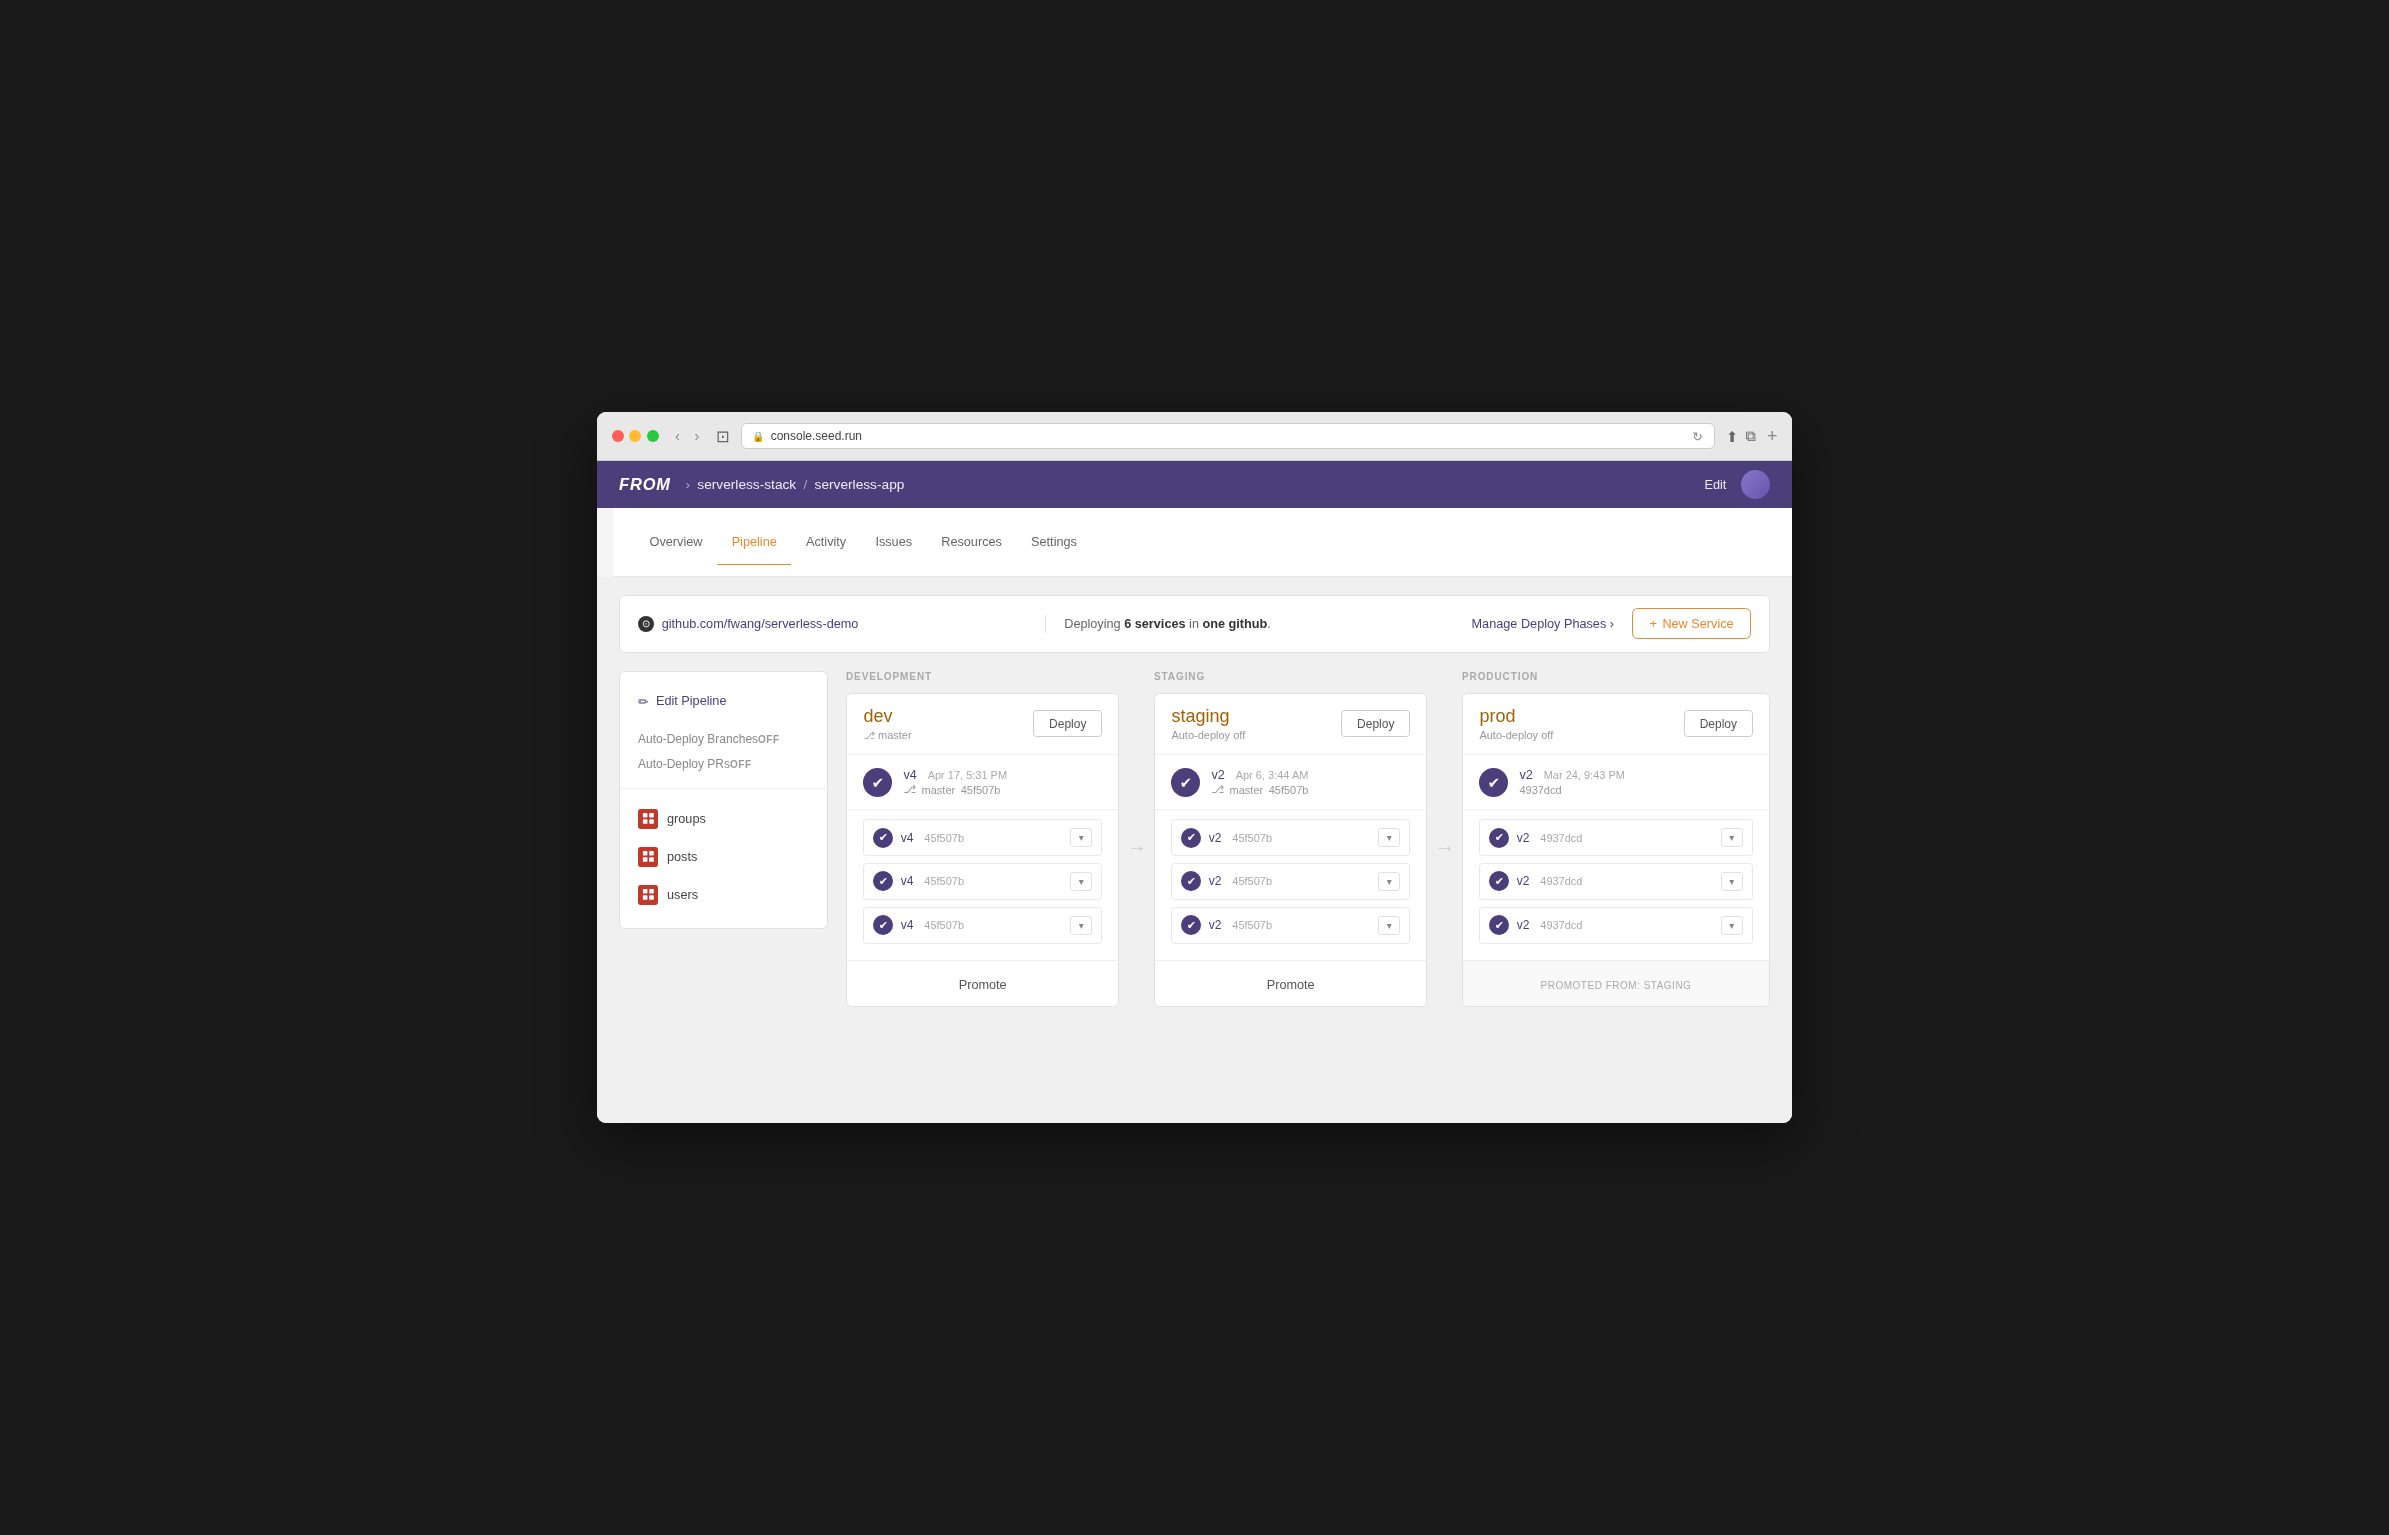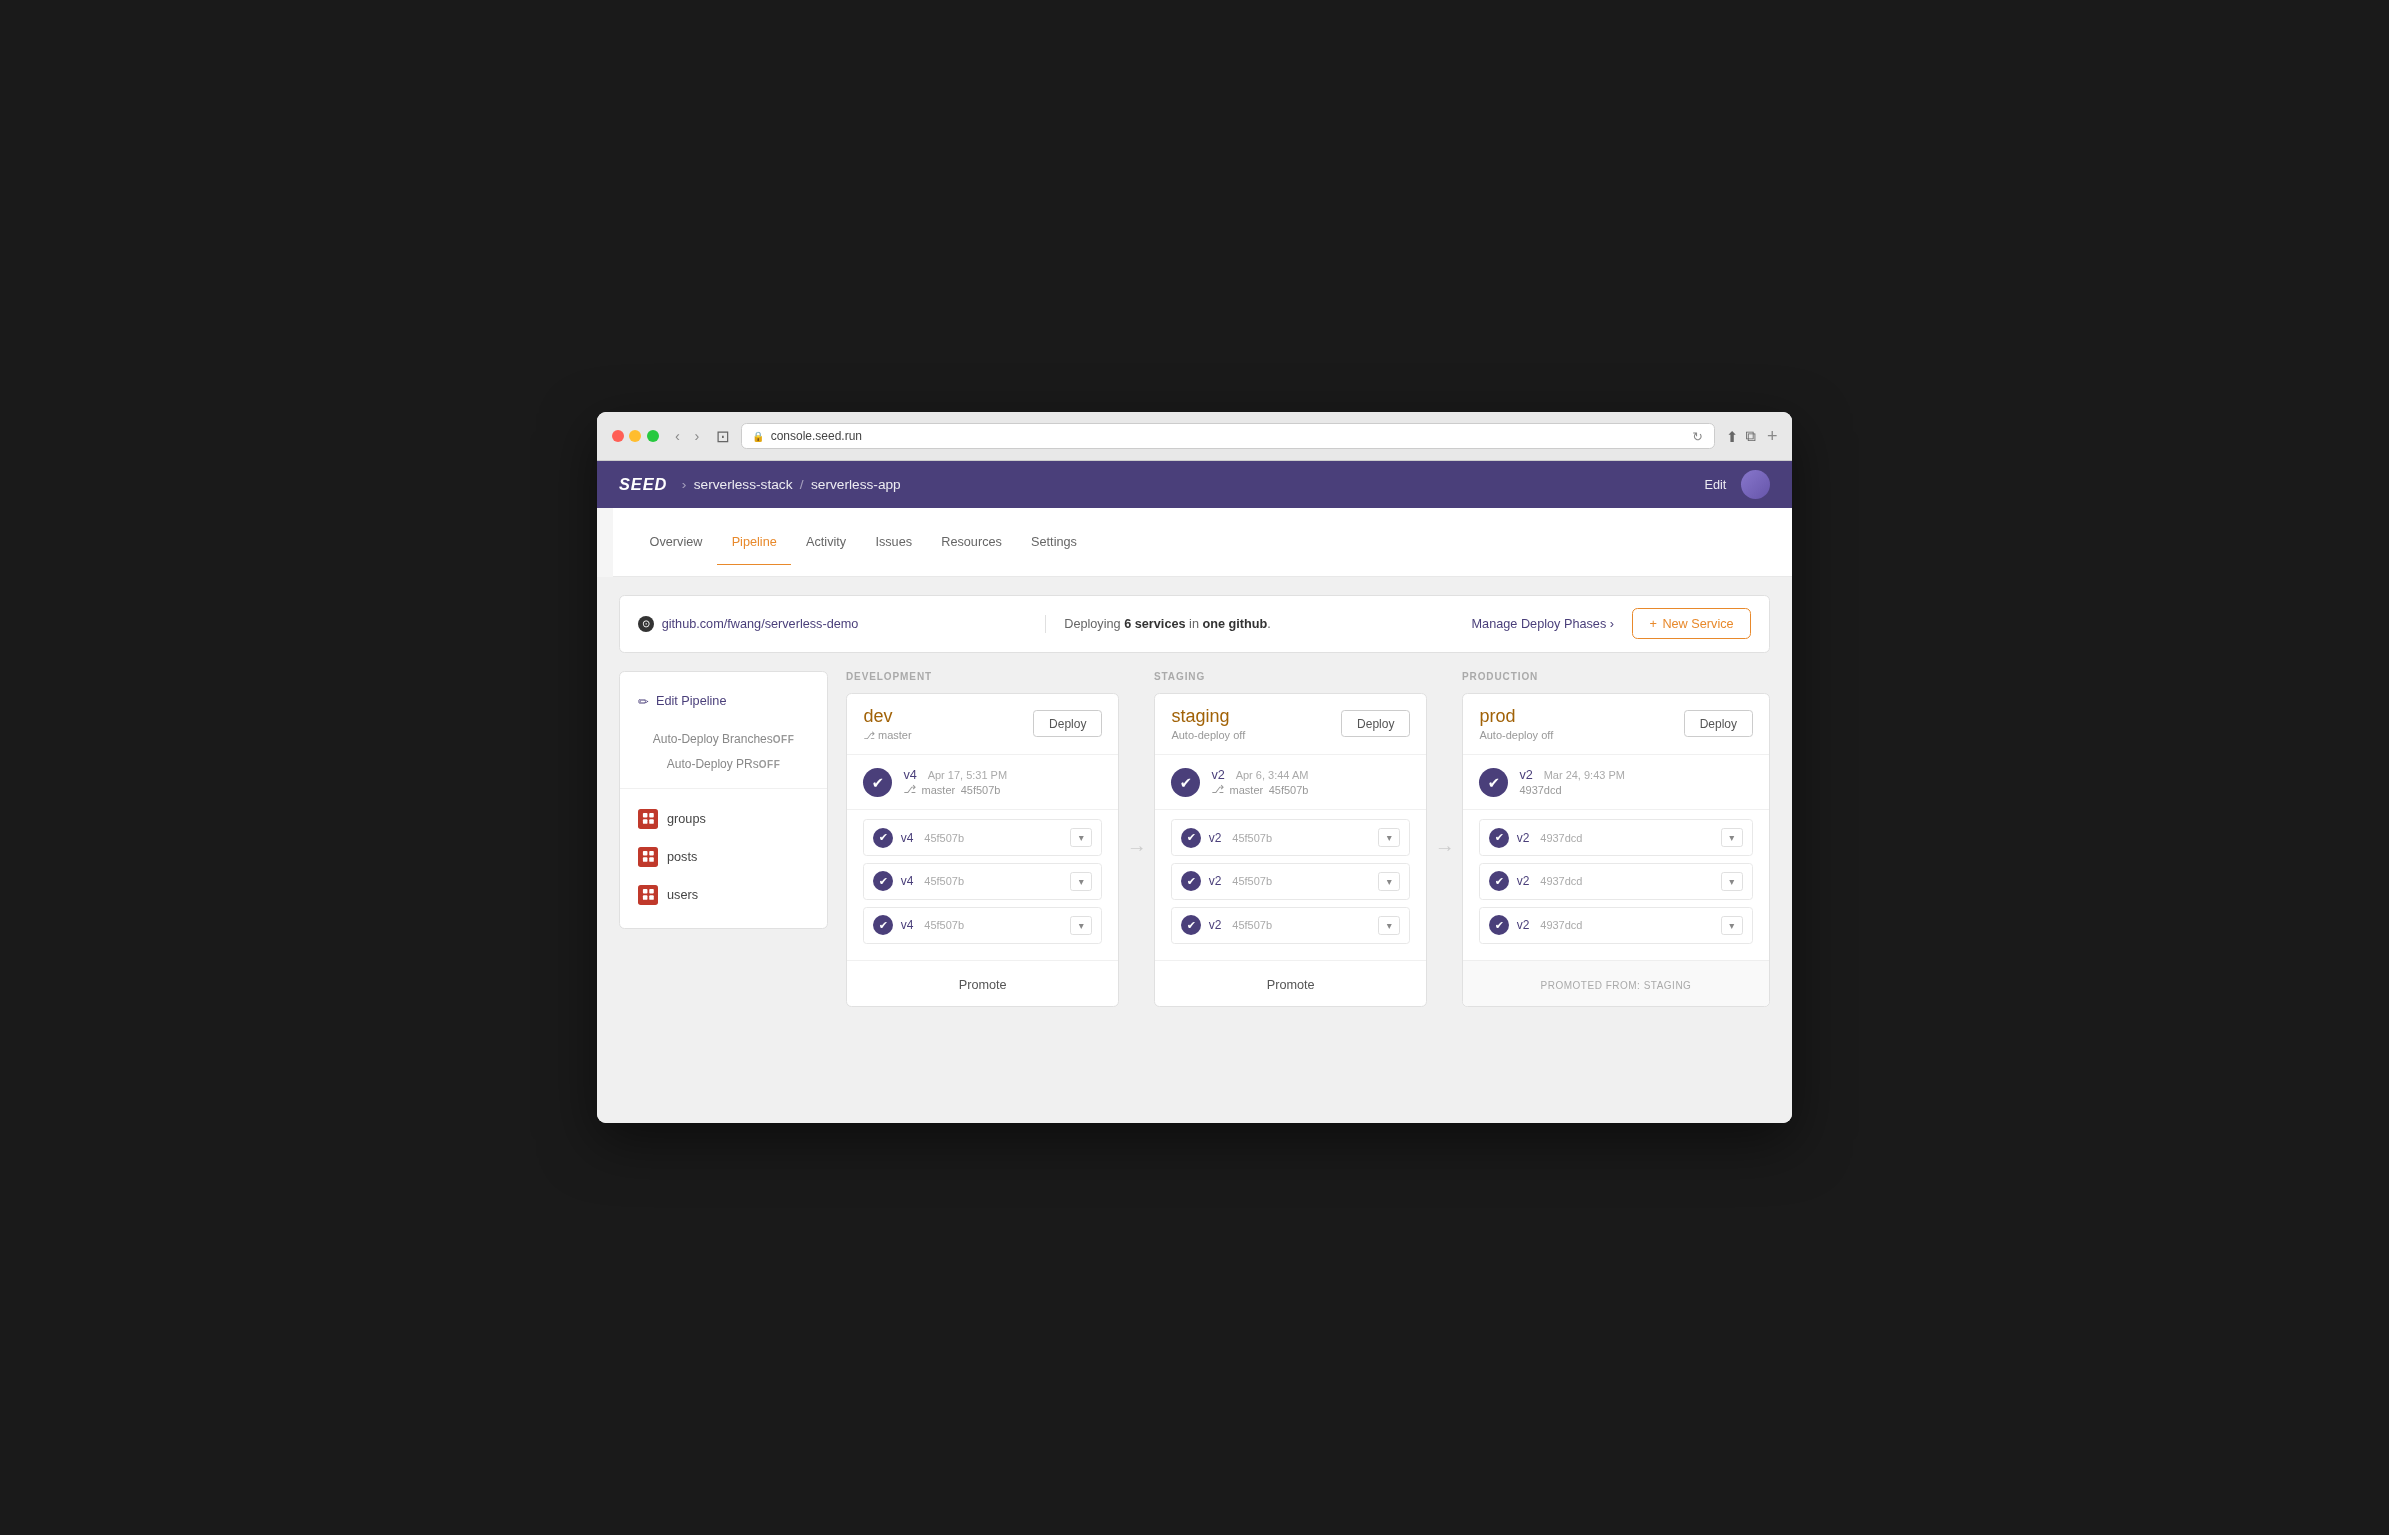--- a/index.html
+++ b/index.html
@@ -245,21 +245,21 @@
       cursor: pointer;
       background: none;
       border: none;
       width: 100%;
       text-align: left;
       margin-bottom: 11px;
     }
     .settings-row {
       display: flex;
       align-items: center;
-      justify-content: center;
+      justify-content: flex-start;
       padding: 5.5px 18px;
       font-size: 12px;
       color: #888;
     }
     .off-badge {
       font-size: 10px;
       color: #999;
       font-weight: 600;
       letter-spacing: 0.5px;
     }
@@ -483,21 +483,21 @@
       <button class="reload-btn">↻</button>
     </div>
     <div class="chrome-actions">
       <button class="chrome-action-btn">⬆</button>
       <button class="chrome-action-btn">⧉</button>
     </div>
     <button class="add-tab-btn">+</button>
   </div>
 
   <div class="app-header">
-    <span class="app-logo">SEED</span>
+    <span class="app-logo">FROM</span>
     <div class="breadcrumb">
       <span class="breadcrumb-sep">›</span>
       <a href="#">serverless-stack</a>
       <span class="breadcrumb-sep">/</span>
       <a href="#">serverless-app</a>
     </div>
     <div class="header-right">
       <a href="#" class="docs-link">Edit</a>
       <div class="avatar" style="background: linear-gradient(135deg,#8877cc,#6655aa);"></div>
     </div>

